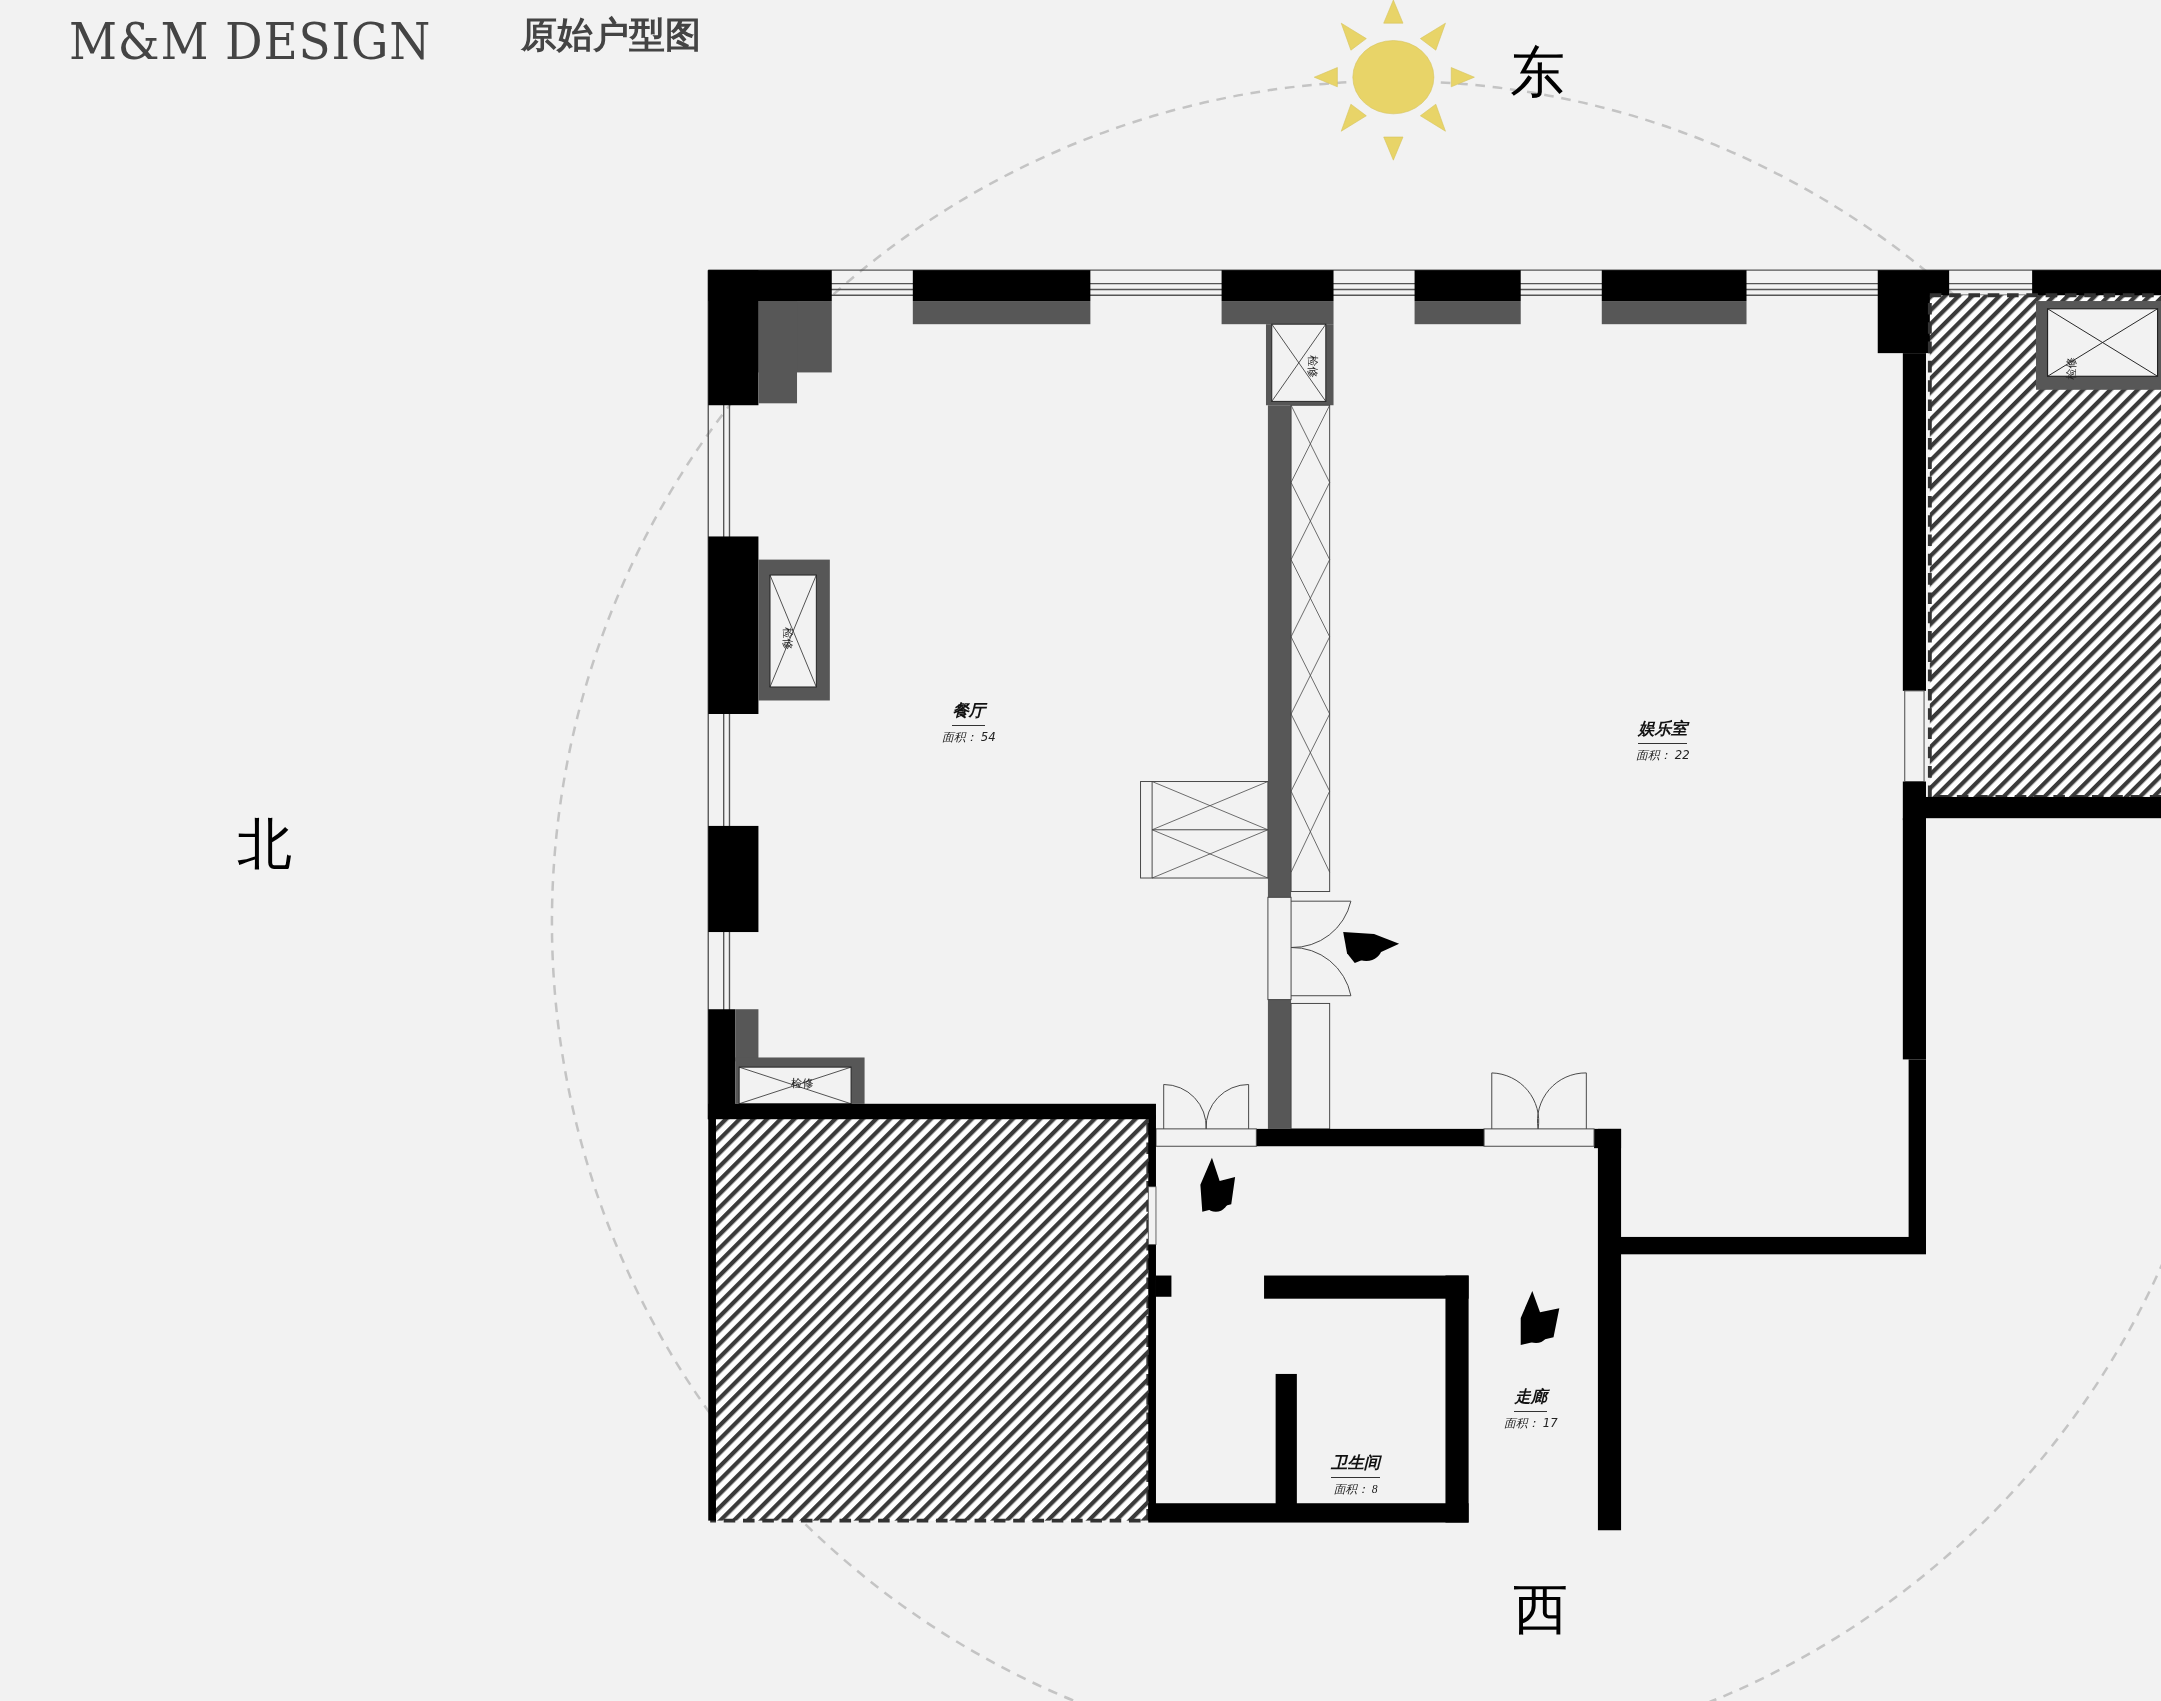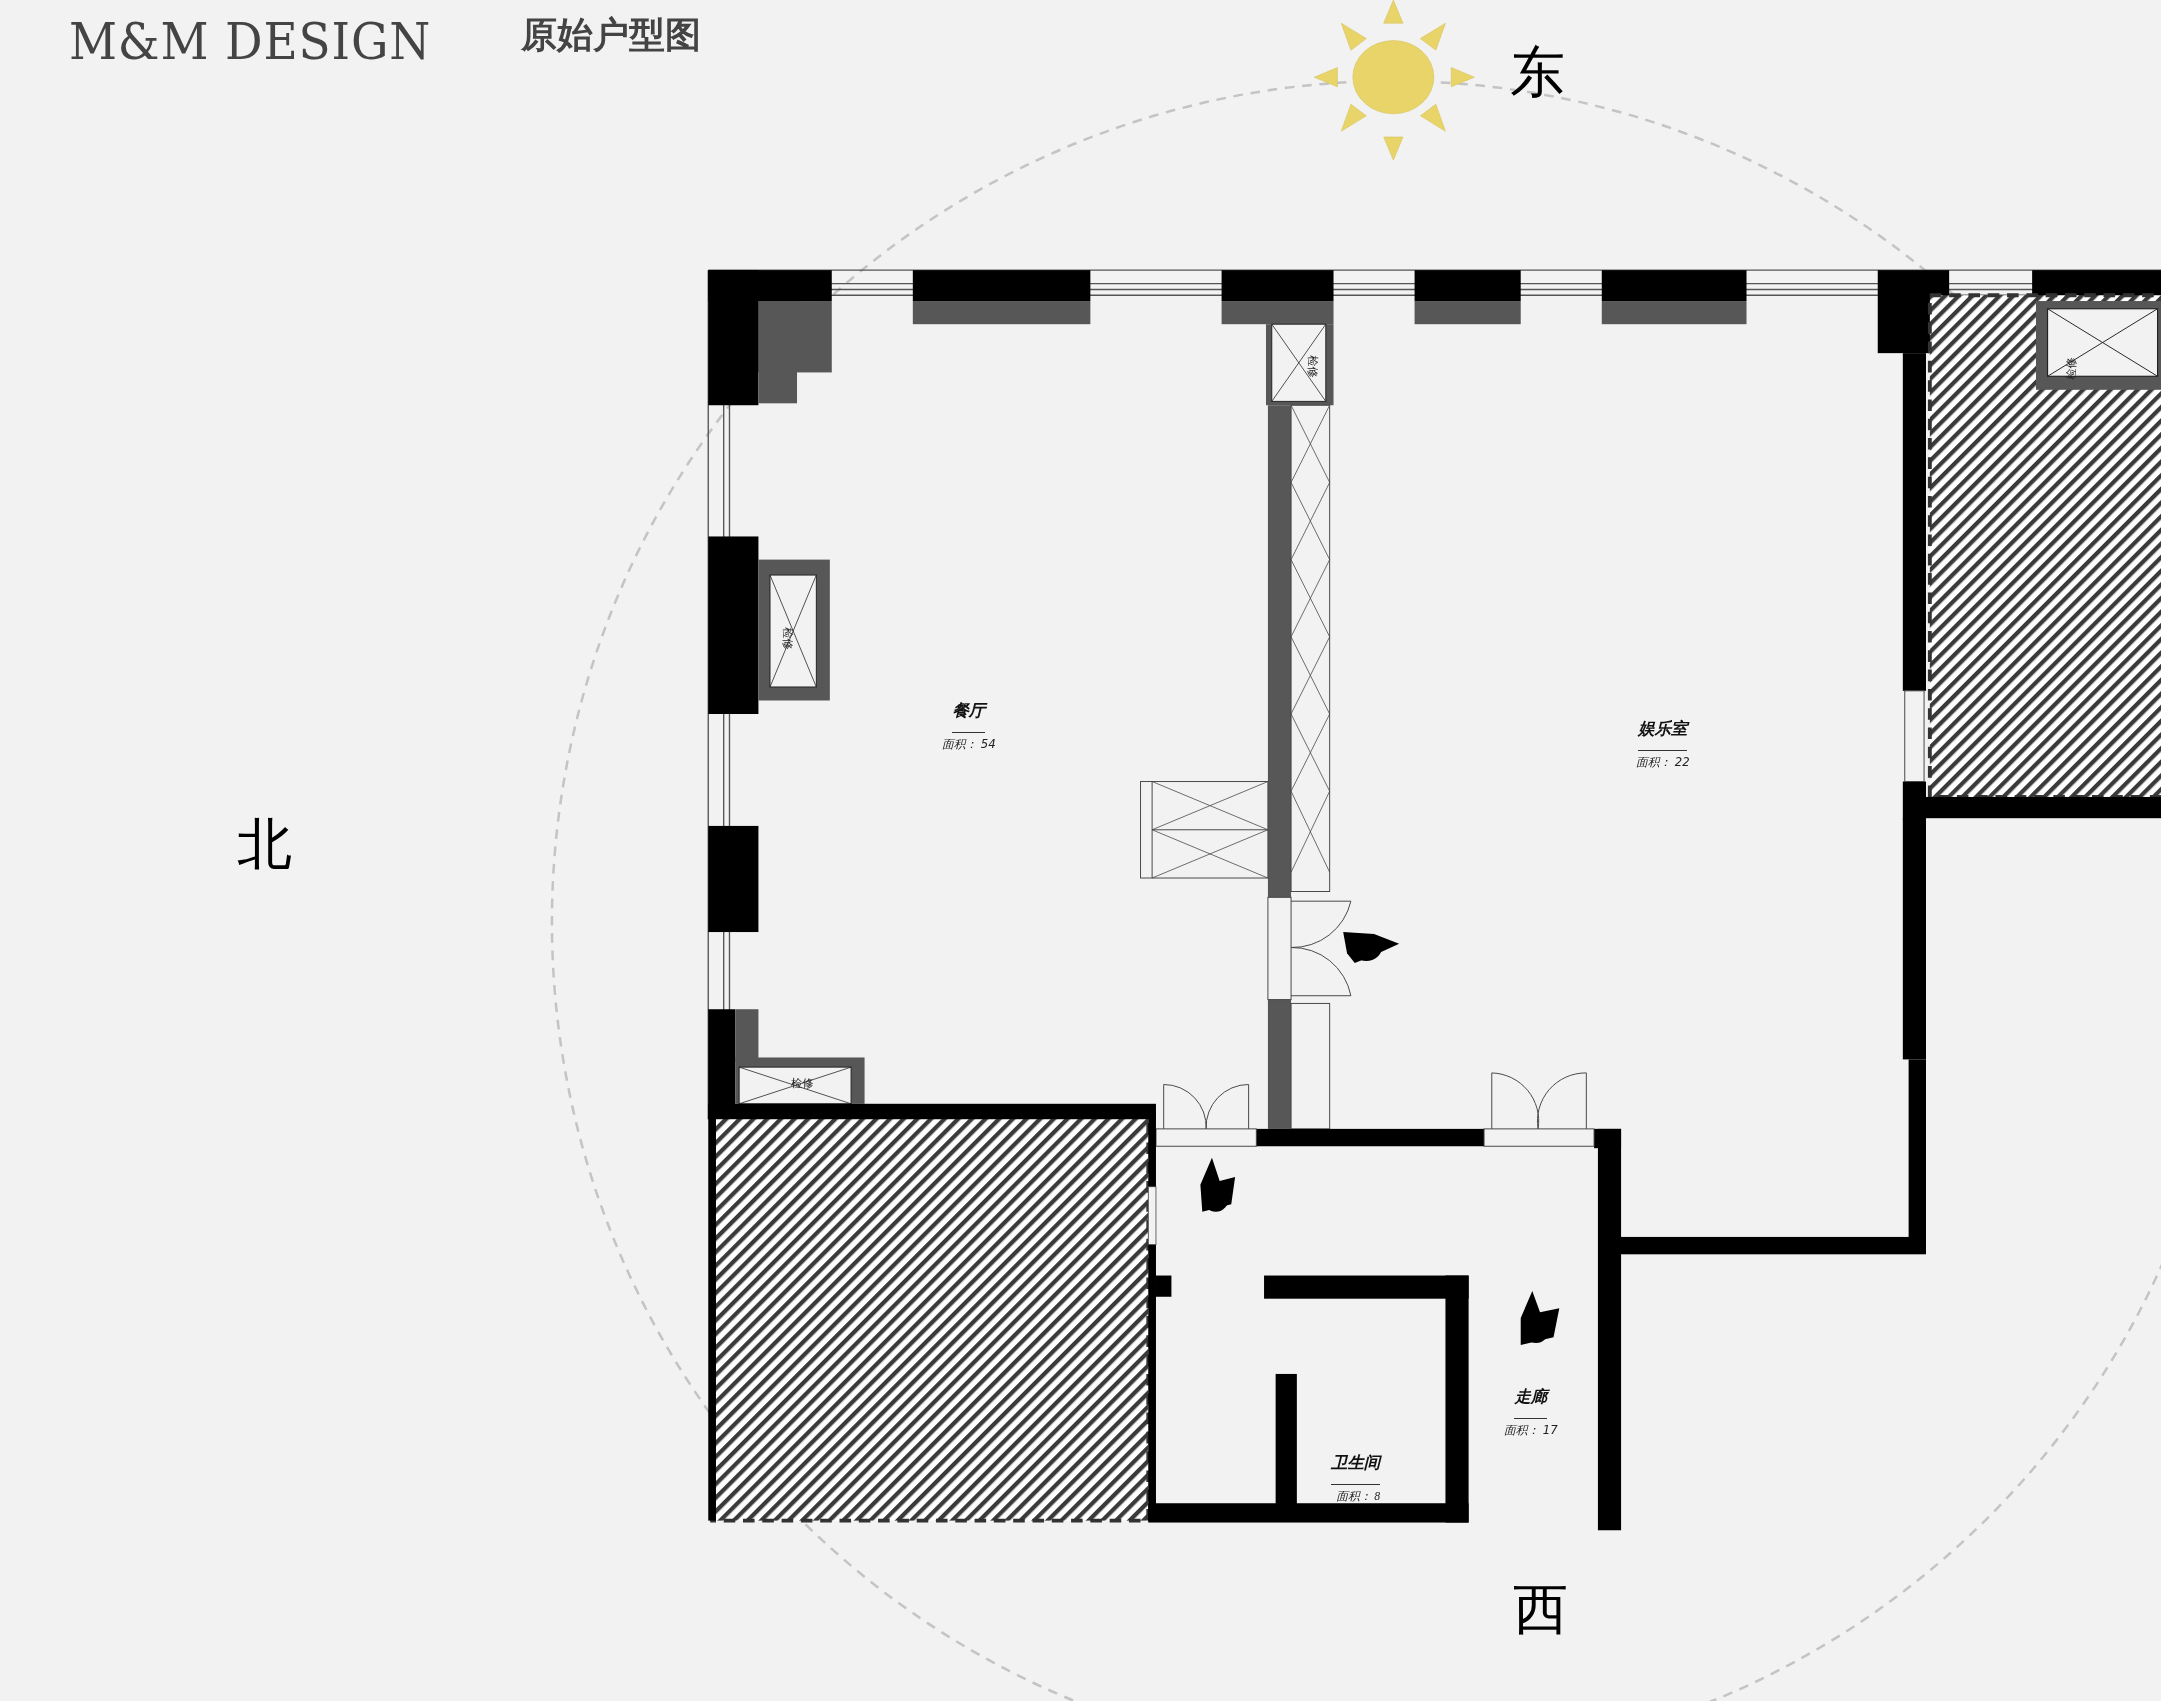--- a/index.html
+++ b/index.html
@@ -7,22 +7,22 @@
     .stage { position: absolute; left: 0; top: 0; width: 3026px; height: 1702px; }
     .stage svg { position: absolute; left: 0; top: 0; width: 3026px; height: 1702px; }
     .txt { position: absolute; white-space: nowrap; line-height: 1; }
     .brand { left: 69px; top: 16.4px; font-family: "DejaVu Serif", "Liberation Serif", serif; font-size: 51px; color: #444; letter-spacing: 0.9px; transform: scaleX(0.92); transform-origin: left top; }
     .title { left: 521px; top: 16.4px; font-family: "DejaVu Serif", "Liberation Serif", serif; font-size: 36px; color: #444; font-weight: bold; }
     .dir { font-family: "DejaVu Serif", "Liberation Serif", serif; font-size: 55px; color: #000; }
     .dir-east { left: 1510px; top: 45px; }
     .dir-north { left: 237px; top: 817px; }
     .dir-west { left: 1513px; top: 1582px; }
     .room { position: absolute; text-align: center; font-family: "DejaVu Sans", "Liberation Sans", sans-serif; }
-    .room .rname { display: inline-block; font-size: 16.4px; font-weight: bold; color: #111; border-bottom: 1.7px solid #333; padding-bottom: 10px; font-style: italic; }
-    .room .rarea { display: block; font-size: 11.7px; color: #222; margin-top: 4.3px; font-style: italic; text-align: right; }
+    .room .rname { display: inline-block; font-size: 16.4px; font-weight: bold; color: #111; border-bottom: 1.7px solid #333; padding-bottom: 3px; font-style: italic; }
+    .room .rarea { display: block; font-size: 11.7px; color: #222; margin-top: 4.3px; font-style: italic; }
     .shaft-label { position: absolute; font-family: "DejaVu Sans", "Liberation Sans", sans-serif; font-size: 11.2px; color: #222; }
   </style>
 </head>
 <body>
 
 <div class="stage">
   <svg viewBox="0 0 1568 882" preserveAspectRatio="none" xmlns="http://www.w3.org/2000/svg">
     <defs>
       <pattern id="hatch" patternUnits="userSpaceOnUse" width="5" height="5" patternTransform="rotate(45)">
         <rect width="5" height="5" fill="#ffffff"></rect>

